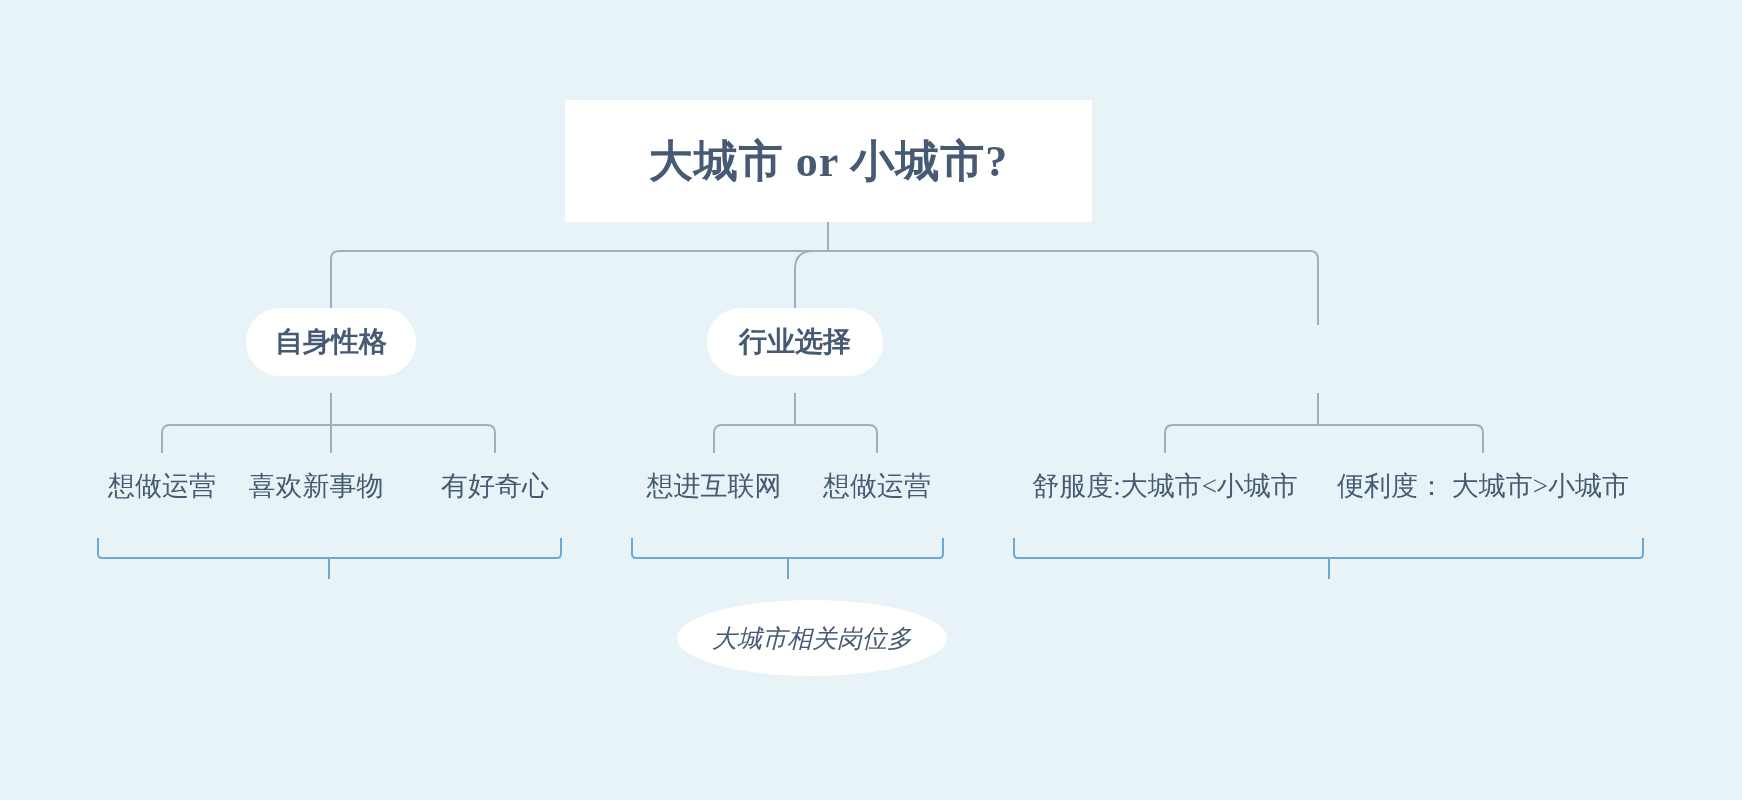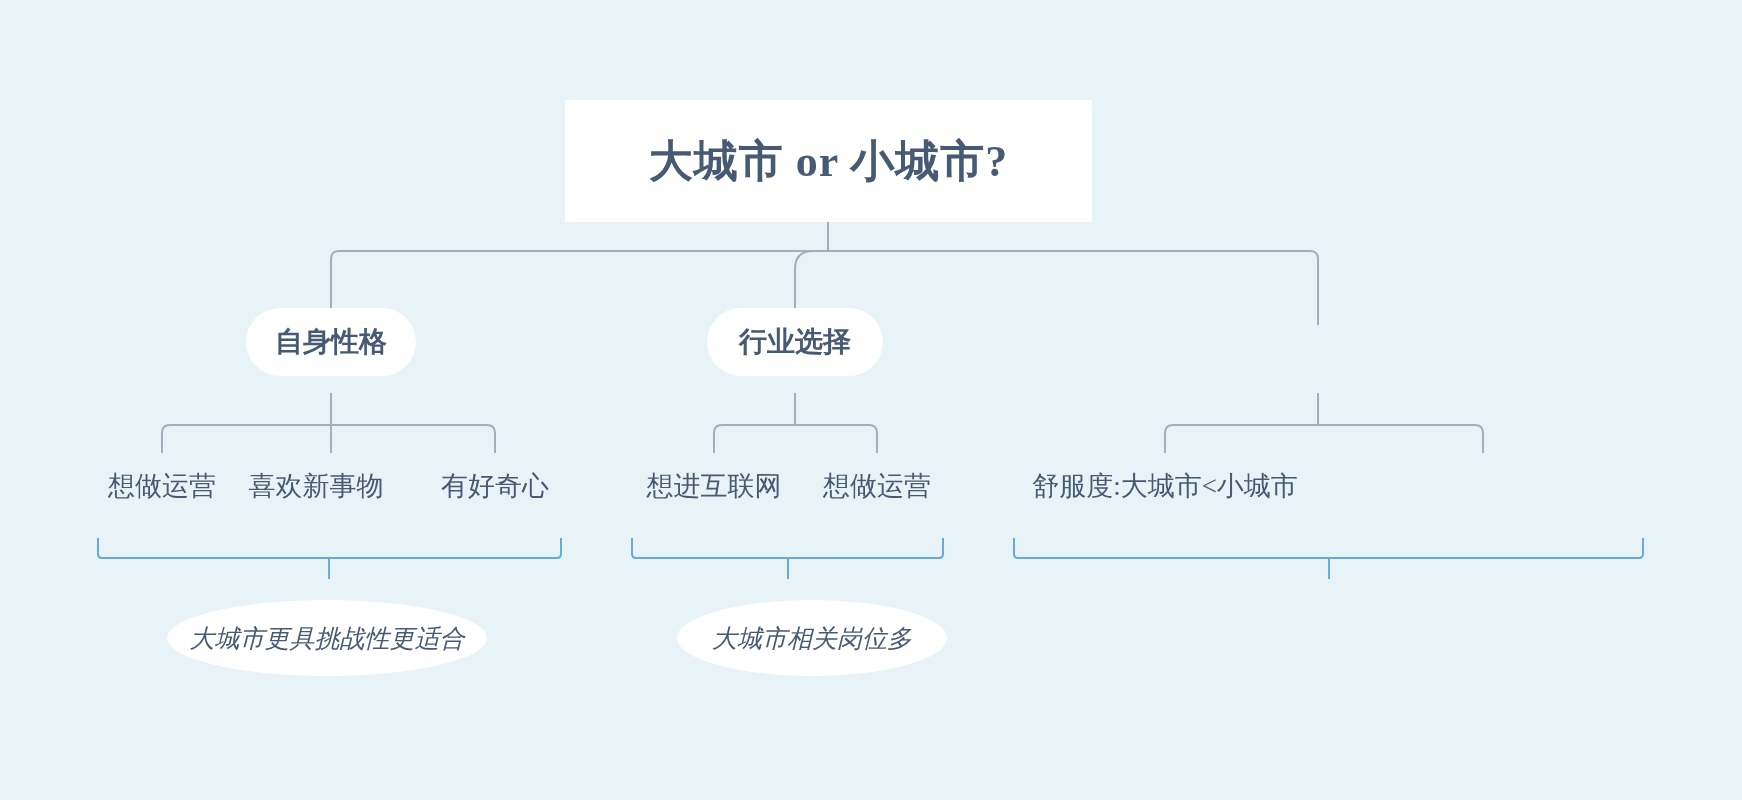--- a/index.html
+++ b/index.html
@@ -79,17 +79,17 @@
   <div class="pill" style="left:707px;width:176px">行业选择</div>
 
   <div class="leaf" style="left:162px">想做运营</div>
   <div class="leaf" style="left:316px">喜欢新事物</div>
   <div class="leaf" style="left:495px">有好奇心</div>
 
   <div class="leaf" style="left:714px">想进互联网</div>
   <div class="leaf" style="left:877px">想做运营</div>
 
   <div class="leaf" style="left:1165px">舒服度:大城市&lt;小城市</div>
+  <div class="leaf" style="left:1483px">便利度： 大城市&gt;小城市</div>
 
-  <div class="ellipse" style="left:167px;width:320px">大城市更具挑战性更适合</div>
   <div class="ellipse" style="left:677px;width:270px">大城市相关岗位多</div>
 
 </div>
 
 </body></html>

